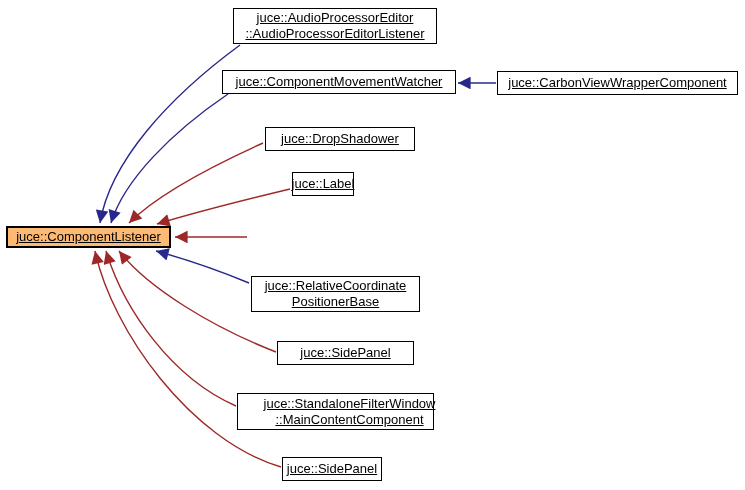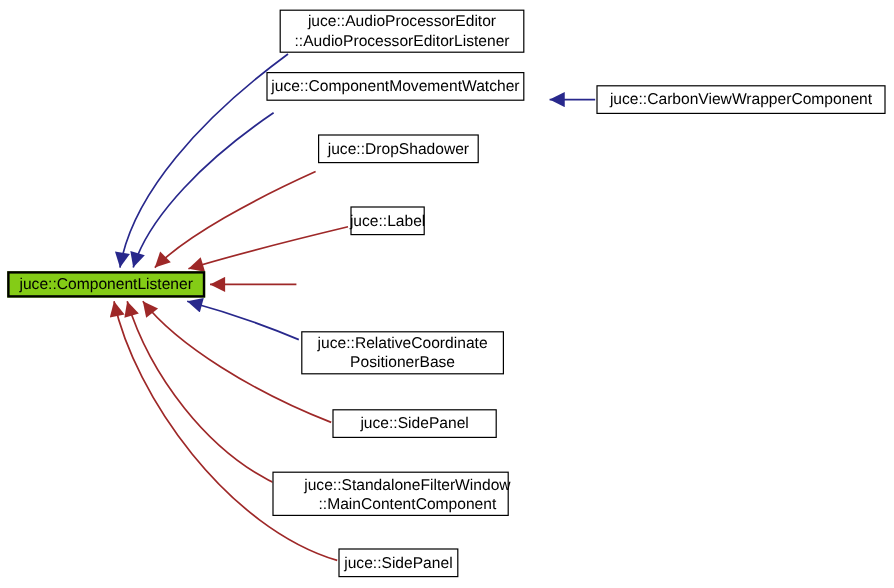--- a/index.html
+++ b/index.html
@@ -18,23 +18,24 @@
     border:1px solid #000000;
     display:flex;
     align-items:center;
     justify-content:center;
     text-align:center;
     font-size:13px;
     line-height:16px;
     color:#000000;
     white-space:pre-line;
     cursor:pointer;
+    text-decoration:underline;
   }
   .node--base{
-    background:#84cc16;
+    background:#fdba74;
     border-width:2px;
   }
 </style>
 </head>
 <body>
 
 <div id="canvas">
 
   <svg id="edges" width="745" height="490" viewBox="0 0 745 490">
     <defs>
@@ -57,31 +58,31 @@
     <path d="M 276 352 C 212 327 148 288 119 251" fill="none" stroke-width="1.4" marker-end="url(#arrow-red)" stroke="#9e2828"></path>
     <path d="M 236 406 C 172 378 124 310 106 251" fill="none" stroke-width="1.4" marker-end="url(#arrow-red)" stroke="#9e2828"></path>
     <path d="M 281 467 C 190 440 112 330 95 251" fill="none" stroke-width="1.4" marker-end="url(#arrow-red)" stroke="#9e2828"></path>
   </svg>
 
   <div class="node node--base" style="left:6px;top:226px;width:165px;height:22px;">juce::ComponentListener</div>
 
   <div class="node" style="left:233px;top:8px;width:204px;height:36px;">juce::AudioProcessorEditor
 ::AudioProcessorEditorListener</div>
 
-  <div class="node" style="left:222px;top:60px;width:215px;height:24px;">juce::ComponentMovementWatcher</div>
+  <div class="node" style="left:222px;top:70px;width:234px;height:24px;">juce::ComponentMovementWatcher</div>
 
   <div class="node" style="left:497px;top:71px;width:241px;height:24px;">juce::CarbonViewWrapperComponent</div>
 
-  <div class="node" style="left:265px;top:112px;width:134px;height:24px;">juce::DropShadower</div>
+  <div class="node" style="left:265px;top:127px;width:150px;height:24px;">juce::DropShadower</div>
 
   <div class="node" style="left:292px;top:172px;width:62px;height:24px;">juce::Label</div>
 
 
   <div class="node" style="left:251px;top:276px;width:169px;height:36px;">juce::RelativeCoordinate
 PositionerBase</div>
 
   <div class="node" style="left:277px;top:341px;width:137px;height:24px;">juce::SidePanel</div>
 
-  <div class="node" style="left:227px;top:393px;width:197px;height:37px;padding-left:28px;">juce::StandaloneFilterWindow
+  <div class="node" style="left:237px;top:393px;width:197px;height:37px;padding-left:28px;">juce::StandaloneFilterWindow
 ::MainContentComponent</div>
 
   <div class="node" style="left:282px;top:457px;width:100px;height:24px;">juce::SidePanel</div>
 </div>
 
 </body></html>

